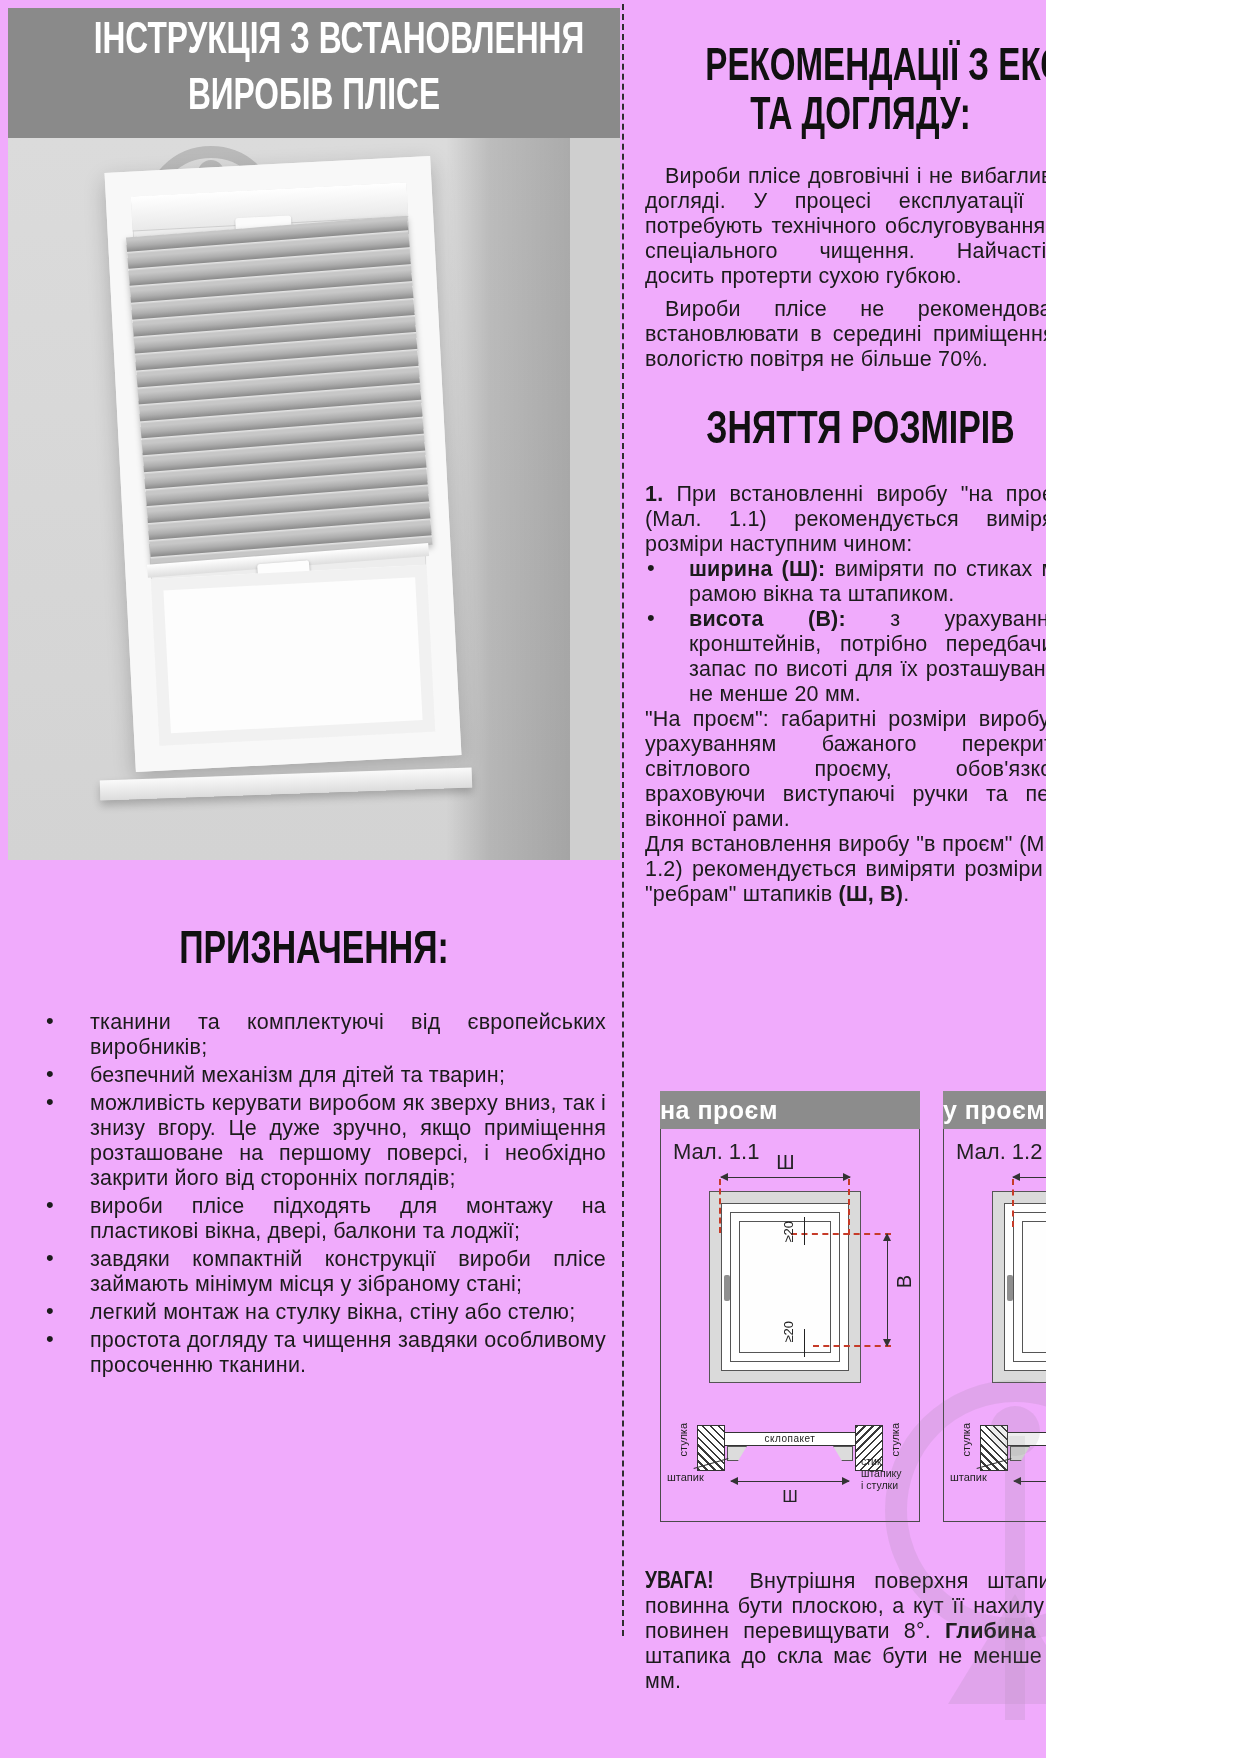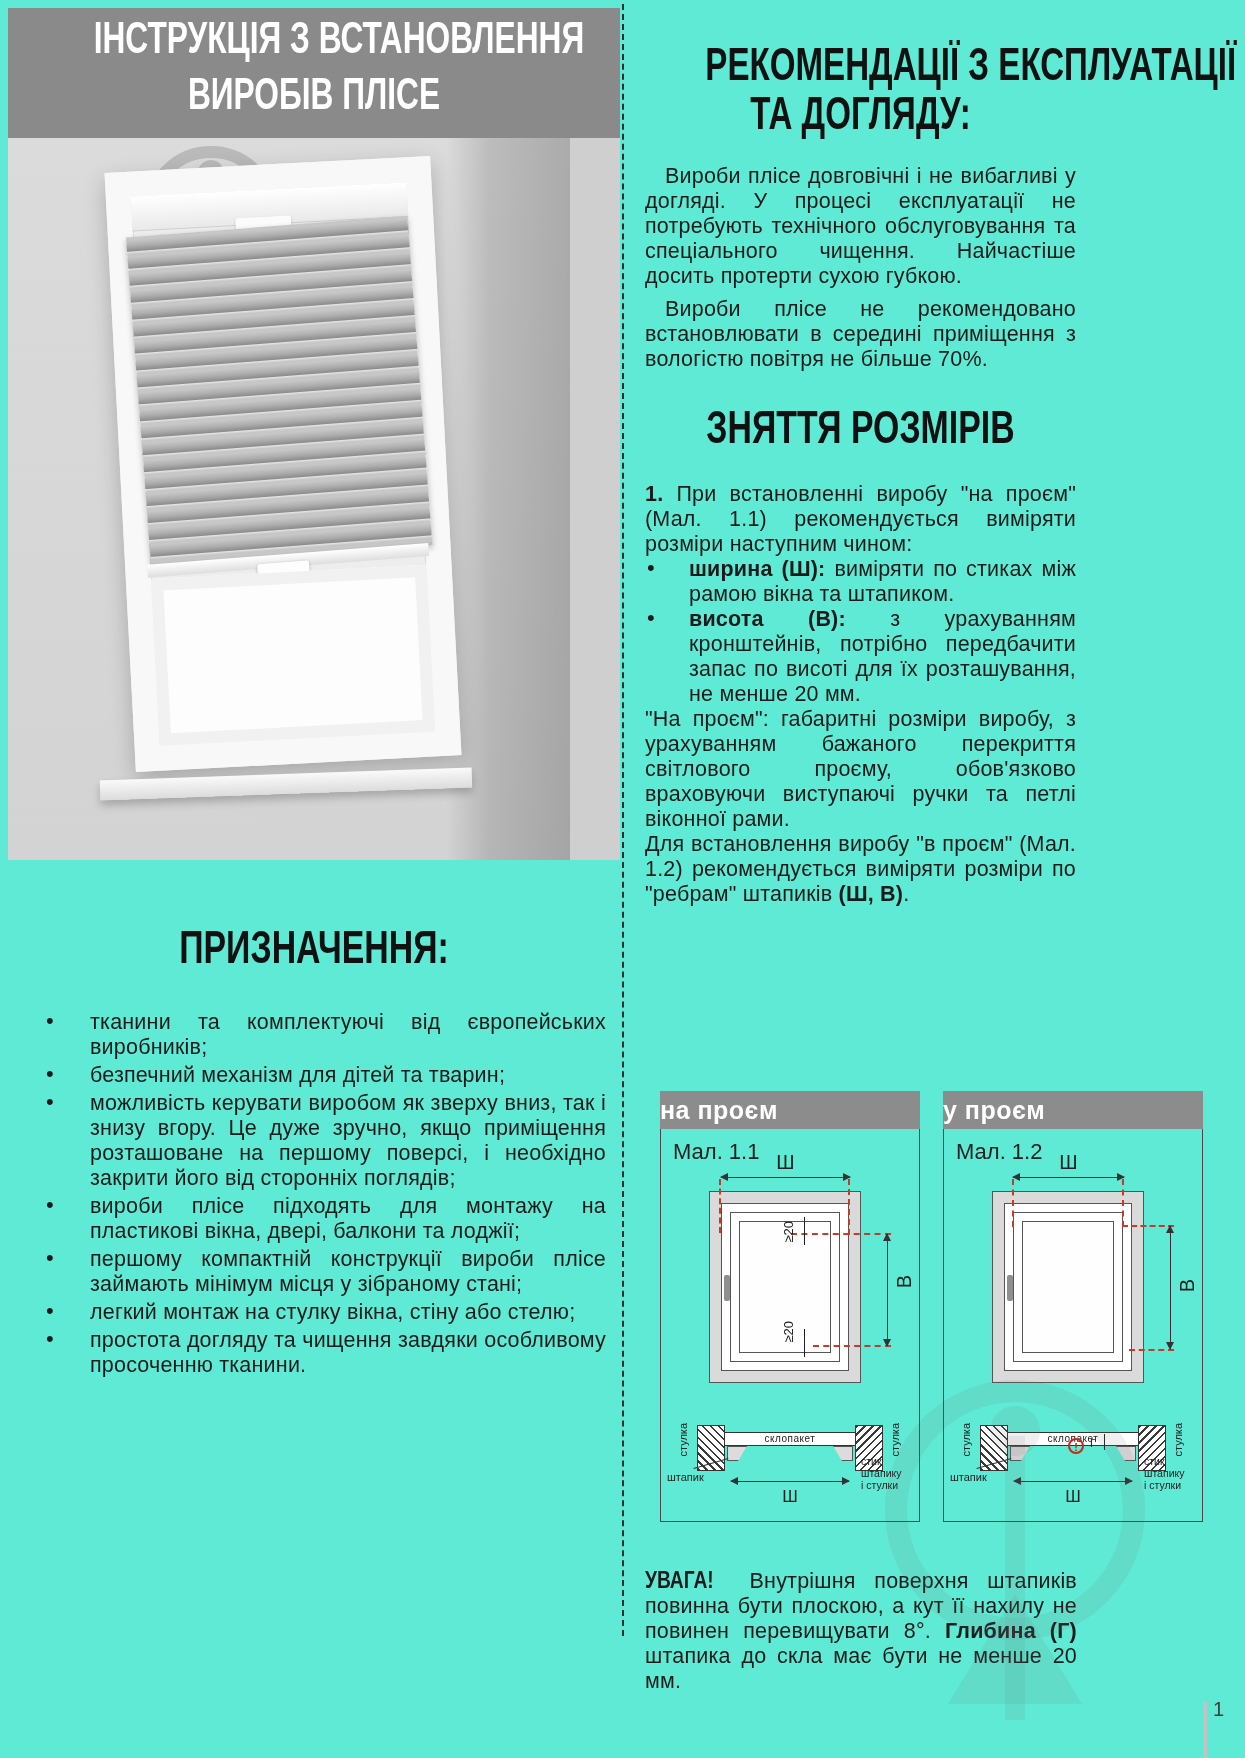--- a/index.html
+++ b/index.html
@@ -1,16 +1,16 @@
 <!DOCTYPE html>
 <html><head>
 <meta charset="utf-8">
 <style>
   html,body{margin:0;padding:0;background:#fff;}
-  .page{position:relative;width:1245px;height:1758px;background:#5eead4;overflow:hidden;
+  .page{position:relative;width:1046px;height:1758px;background:#f0abfc;overflow:hidden;
         font-family:"Liberation Sans",sans-serif;color:#1b1b1b;}
   
   .lcol{position:absolute;left:8px;top:8px;width:612px;}
   .band{background:#8a8a8a;height:128px;padding-top:2px;}
   .band .cond{color:#fff;font-weight:700;font-size:44px;line-height:56px;}
   .cond{display:block;transform:scaleX(.72);transform-origin:50% 50%;white-space:nowrap;text-align:center;}
   .photo{position:relative;height:722px;background:linear-gradient(180deg,#dbdbdb,#d3d3d3);overflow:hidden;}
   .ph-corner{position:absolute;left:438px;top:0;width:124px;height:100%;
              background:linear-gradient(90deg,rgba(0,0,0,0) 0,rgba(0,0,0,.14) 35%,rgba(0,0,0,.22) 100%);}
   .ph-face{position:absolute;left:562px;top:0;width:50px;height:100%;background:#cfcfcf;}
@@ -145,21 +145,21 @@
       <div class="w-sill"></div>
     </div>
 
     <h2 class="h2c cond">ПРИЗНАЧЕННЯ:</h2>
 
     <div class="blist body-t">
       <div class="b"><span class="dot">•</span><span>тканини та комплектуючі від європейських виробників;</span></div>
       <div class="b"><span class="dot">•</span><span>безпечний механізм для дітей та тварин;</span></div>
       <div class="b"><span class="dot">•</span><span>можливість керувати виробом як зверху вниз, так і знизу вгору. Це дуже зручно, якщо приміщення розташоване на першому поверсі, і необхідно закрити його від сторонніх поглядів;</span></div>
       <div class="b"><span class="dot">•</span><span>вироби плісе підходять для монтажу на пластикові вікна, двері, балкони та лоджії;</span></div>
-      <div class="b"><span class="dot">•</span><span>першому компактній конструкції вироби плісе займають мінімум місця у зібраному стані;</span></div>
+      <div class="b"><span class="dot">•</span><span>завдяки компактній конструкції вироби плісе займають мінімум місця у зібраному стані;</span></div>
       <div class="b"><span class="dot">•</span><span>легкий монтаж на стулку вікна, стіну або стелю;</span></div>
       <div class="b"><span class="dot">•</span><span>простота догляду та чищення завдяки особливому просоченню тканини.</span></div>
     </div>
   </div>
 
   <div class="vsep"></div>
 
   <div class="rcol">
     <h1 class="h1c" style="margin:40px 0 0 0;">
       <span class="cond">РЕКОМЕНДАЦІЇ З ЕКСПЛУАТАЦІЇ</span>

